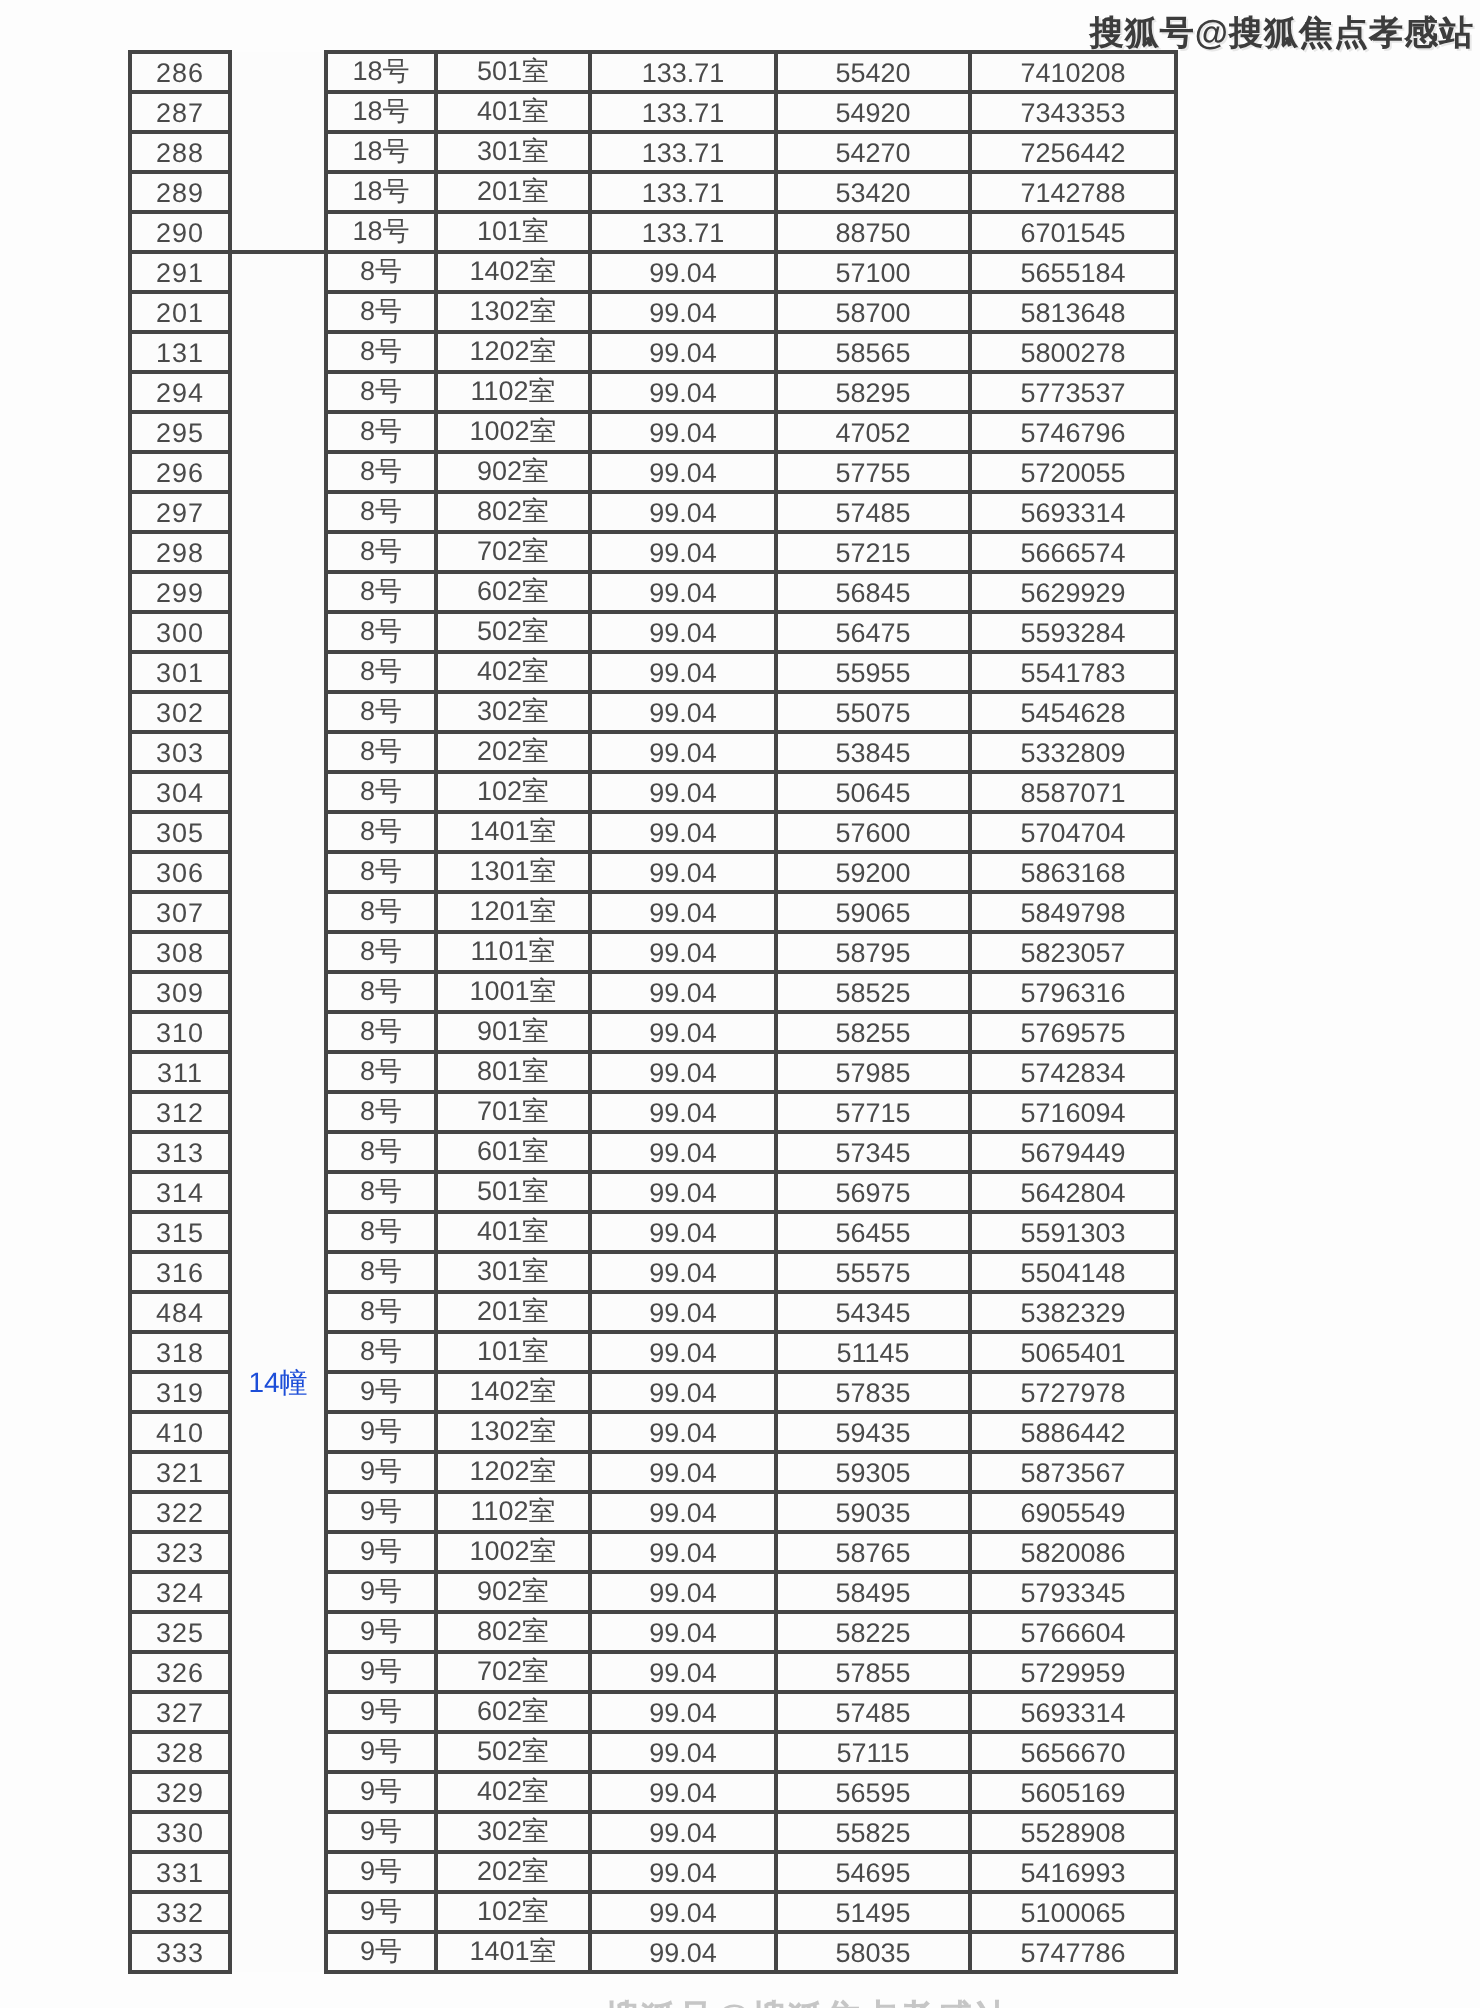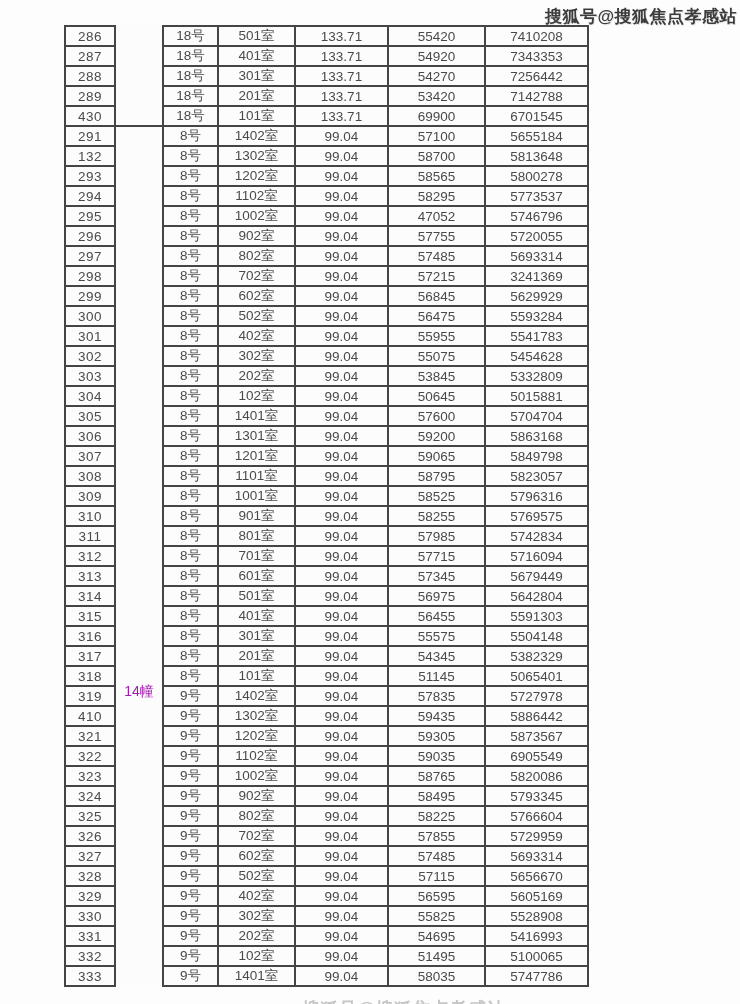--- a/index.html
+++ b/index.html
@@ -57,21 +57,21 @@
   td.col-no { font-size: 14px; letter-spacing: 0.5px; margin-top: 44px; }
   td.building-cell { position: relative; background: #fdfdfd; }
   td.building-cell.continued-above { border-top: 0; }
   td.building-cell.continued-below { border-bottom: 0; }
   .building-label {
     position: absolute;
     left: 0; right: 0;
     top: 65.8%;
     transform: translateY(-50%);
     font-size: 14px;
-    color: #a21caf;
+    color: #1d4ed8;
     text-align: center;
   }
 </style>
 </head>
 <body>
 
 <div class="page">
 
   <div class="watermark-top">搜狐号@搜狐焦点孝感站</div>
 
@@ -113,48 +113,48 @@
         </tr>
         <tr>
           <td class="col-no">289</td>
           <td>18号</td>
           <td>201室</td>
           <td>133.71</td>
           <td>53420</td>
           <td>7142788</td>
         </tr>
         <tr>
-          <td class="col-no">430</td>
+          <td class="col-no">290</td>
           <td>18号</td>
           <td>101室</td>
           <td>133.71</td>
-          <td>69900</td>
+          <td>88750</td>
           <td>6701545</td>
         </tr>
         <tr>
           <td class="col-no">291</td>
           <td class="building-cell continued-below" rowspan="43">
             <span class="building-label">14幢</span>
           </td>
           <td>8号</td>
           <td>1402室</td>
           <td>99.04</td>
           <td>57100</td>
           <td>5655184</td>
         </tr>
         <tr>
-          <td class="col-no">132</td>
+          <td class="col-no">201</td>
           <td>8号</td>
           <td>1302室</td>
           <td>99.04</td>
           <td>58700</td>
           <td>5813648</td>
         </tr>
         <tr>
-          <td class="col-no">293</td>
+          <td class="col-no">131</td>
           <td>8号</td>
           <td>1202室</td>
           <td>99.04</td>
           <td>58565</td>
           <td>5800278</td>
         </tr>
         <tr>
           <td class="col-no">294</td>
           <td>8号</td>
           <td>1102室</td>
@@ -185,21 +185,21 @@
           <td>99.04</td>
           <td>57485</td>
           <td>5693314</td>
         </tr>
         <tr>
           <td class="col-no">298</td>
           <td>8号</td>
           <td>702室</td>
           <td>99.04</td>
           <td>57215</td>
-          <td>3241369</td>
+          <td>5666574</td>
         </tr>
         <tr>
           <td class="col-no">299</td>
           <td>8号</td>
           <td>602室</td>
           <td>99.04</td>
           <td>56845</td>
           <td>5629929</td>
         </tr>
         <tr>
@@ -233,21 +233,21 @@
           <td>99.04</td>
           <td>53845</td>
           <td>5332809</td>
         </tr>
         <tr>
           <td class="col-no">304</td>
           <td>8号</td>
           <td>102室</td>
           <td>99.04</td>
           <td>50645</td>
-          <td>5015881</td>
+          <td>8587071</td>
         </tr>
         <tr>
           <td class="col-no">305</td>
           <td>8号</td>
           <td>1401室</td>
           <td>99.04</td>
           <td>57600</td>
           <td>5704704</td>
         </tr>
         <tr>
@@ -332,21 +332,21 @@
         </tr>
         <tr>
           <td class="col-no">316</td>
           <td>8号</td>
           <td>301室</td>
           <td>99.04</td>
           <td>55575</td>
           <td>5504148</td>
         </tr>
         <tr>
-          <td class="col-no">317</td>
+          <td class="col-no">484</td>
           <td>8号</td>
           <td>201室</td>
           <td>99.04</td>
           <td>54345</td>
           <td>5382329</td>
         </tr>
         <tr>
           <td class="col-no">318</td>
           <td>8号</td>
           <td>101室</td>

